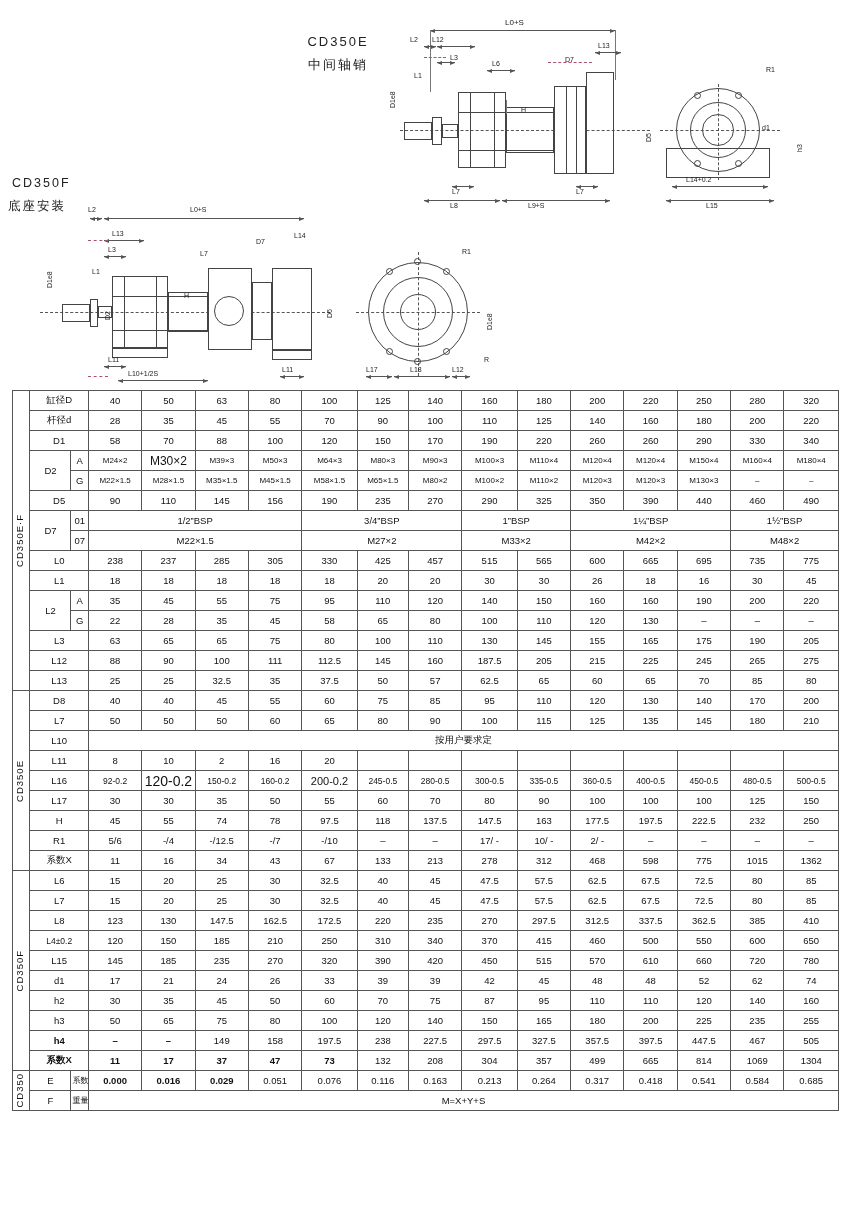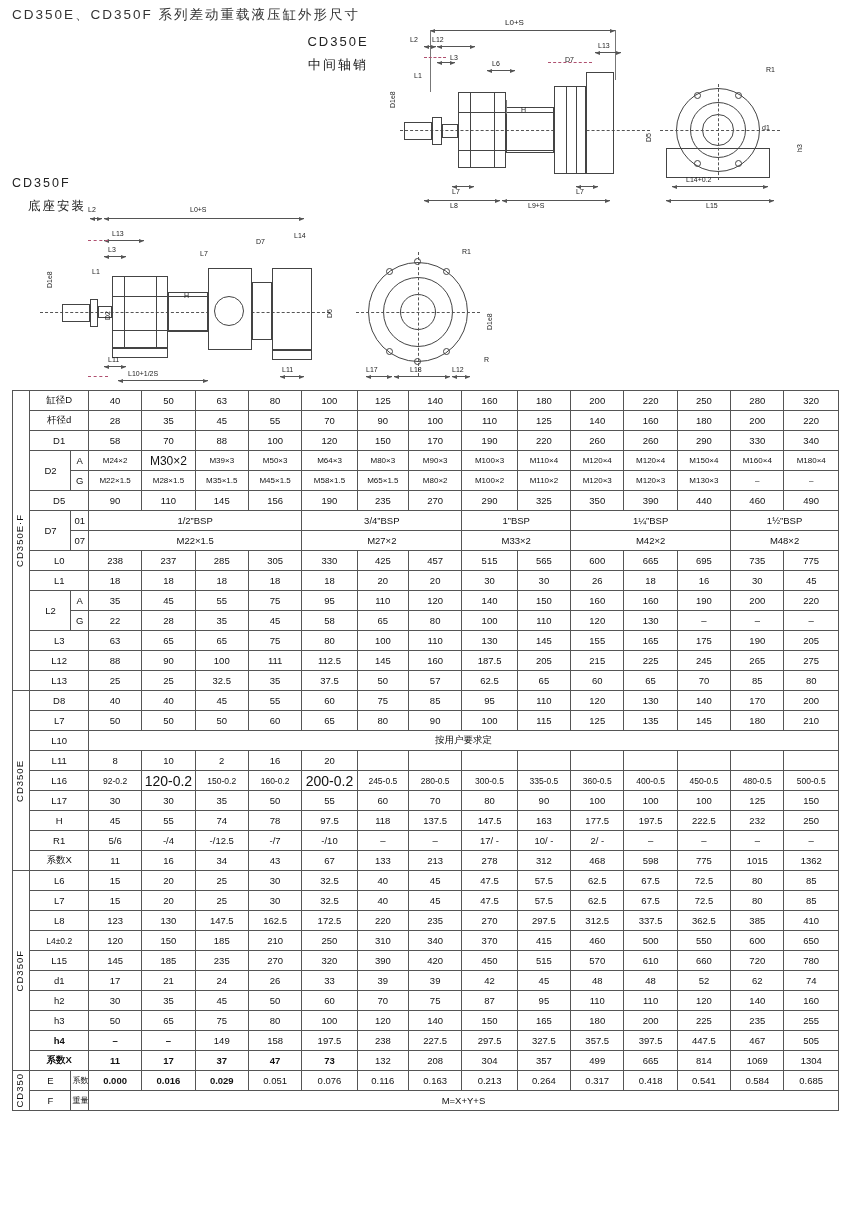--- a/index.html
+++ b/index.html
@@ -35,21 +35,20 @@
   td.rot .v{writing-mode:vertical-rl;transform:rotate(180deg);font-size:9.5px;letter-spacing:1px;}
   td.lbl2{width:40px;background:#efeeec;}
   td.sub{width:17px;background:#efeeec;}
   td.grey{background:#e9e7e4;font-weight:bold;}
 </style>
 </head>
 <body>
 
 <div class="page">
 
-  <div class="title">CD350E、CD350F 系列差动重载液压缸外形尺寸</div>
 
   <div class="hdr-center" style="left:258px;top:34px;width:160px;">CD350E</div>
   <div class="hdr-center" style="left:258px;top:56px;width:160px;">中间轴销</div>
 
   <div class="dw">
 
     <div class="dimline" style="left:430px;top:30px;width:185px;"></div>
     <div class="lbl" style="left:505px;top:18px;">L0+S</div>
     <div class="ext" style="left:430px;top:30px;height:62px;"></div>
     <div class="ext" style="left:615px;top:30px;height:50px;"></div>
@@ -117,21 +116,21 @@
     <div class="ln lnv" style="left:718px;top:84px;height:96px;border-left:1px dashed #555;background:none;width:0;"></div>
     <div class="lbl sm" style="left:762px;top:124px;">d1</div>
     <div class="lbl sm" style="left:796px;top:152px;transform:rotate(-90deg);transform-origin:left top;">h3</div>
     <div class="dimline" style="left:672px;top:186px;width:96px;"></div>
     <div class="lbl sm" style="left:686px;top:176px;">L14+0.2</div>
     <div class="dimline" style="left:666px;top:200px;width:108px;"></div>
     <div class="lbl sm" style="left:706px;top:202px;">L15</div>
   </div>
 
   <div class="cn" style="left:12px;top:176px;">CD350F</div>
-  <div class="cn" style="left:28px;top:198px;">底座安装</div>
+  <div class="cn" style="left:8px;top:198px;">底座安装</div>
 
   <div class="dw">
     <div class="dimline" style="left:90px;top:218px;width:12px;"></div>
     <div class="lbl sm" style="left:88px;top:206px;">L2</div>
     <div class="dimline" style="left:104px;top:218px;width:200px;"></div>
     <div class="lbl sm" style="left:190px;top:206px;">L0+S</div>
 
     <div class="dimline" style="left:104px;top:240px;width:40px;"></div>
     <div class="lbl sm" style="left:112px;top:230px;">L13</div>
     <div class="dimline" style="left:104px;top:256px;width:22px;"></div>
@@ -532,21 +531,21 @@
           <td></td>
           <td></td>
           <td></td>
       </tr>
       <tr>
         <td class="hd" colspan="2">L16</td>
         <td style="font-size:8.5px">92-0.2</td>
           <td style="font-size:14px">120-0.2</td>
           <td style="font-size:8.5px">150-0.2</td>
           <td style="font-size:8.5px">160-0.2</td>
-          <td style="font-size:14px">200-0.2</td>
+          <td style="font-size:11px">200-0.2</td>
           <td style="font-size:8.5px">245-0.5</td>
           <td style="font-size:8.5px">280-0.5</td>
           <td style="font-size:8.5px">300-0.5</td>
           <td style="font-size:8.5px">335-0.5</td>
           <td style="font-size:8.5px">360-0.5</td>
           <td style="font-size:8.5px">400-0.5</td>
           <td style="font-size:8.5px">450-0.5</td>
           <td style="font-size:8.5px">480-0.5</td>
           <td style="font-size:8.5px">500-0.5</td>
       </tr>

